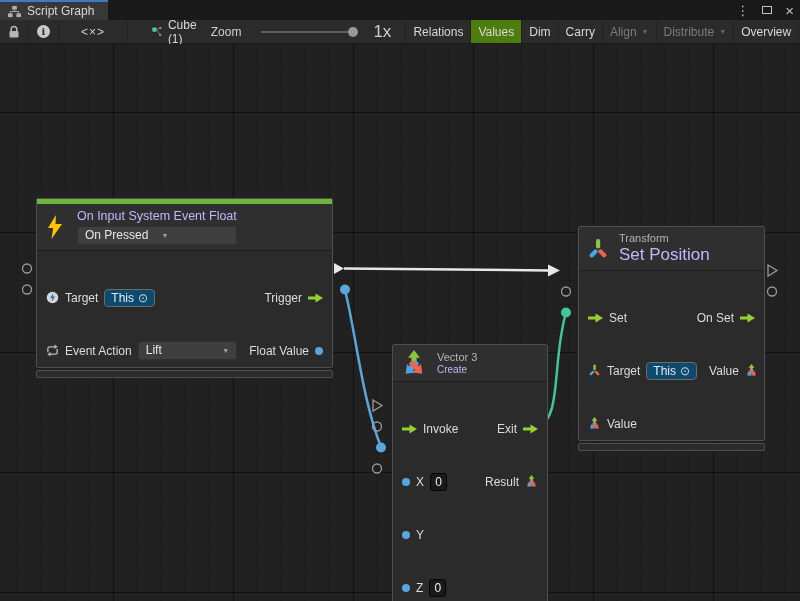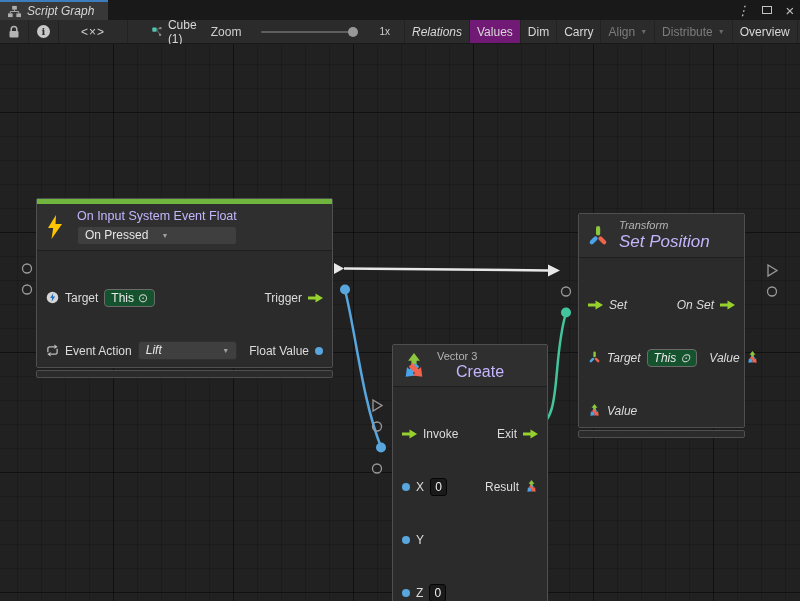--- a/index.html
+++ b/index.html
@@ -1,50 +1,50 @@
 <!DOCTYPE html>
 <html><head>
 <meta charset="utf-8">
 <style>
   * { margin:0; padding:0; box-sizing:border-box; }
   html,body { width:800px; height:601px; overflow:hidden; background:#181818;
     font-family:"Liberation Sans", sans-serif; -webkit-font-smoothing:antialiased; }
 
   
-  .titlebar { height:20px; background:#191919; display:flex; align-items:stretch; position:relative;font-style:italic; }
+  .titlebar { height:20px; background:#191919; display:flex; align-items:stretch; position:relative; }
   .tab { display:flex; align-items:center; gap:6px; padding:0 14px 0 8px;
     background:#383838; border-top:2px solid #3E7DBD; color:#d6d6d6; font-size:12px; }
   .win-ctrls { position:absolute; right:6px; top:0; height:20px; display:flex; align-items:center; gap:13px;
     color:#c2c2c2; }
   .win-ctrls .glyph { font-size:13px; line-height:1; cursor:default; }
   .maxbox { width:10px; height:8px; border:1.5px solid #c2c2c2; display:inline-block; }
 
   
   .toolbar { height:24px; background:#2b2b2b; border-bottom:1px solid #191919;
     display:flex; align-items:stretch; color:#d8d8d8; font-size:12px; }
   .tbtn { display:flex; align-items:center; padding:0 7px; border-right:1px solid #222; white-space:nowrap; }
   .tbtn.icon-btn { padding:0 8px; }
-  .tbtn.active { background:#701a75; }
+  .tbtn.active { background:#4d7c0f; }
   .tbtn.disabled { color:#7c7c7c;justify-content:center; }
   .caret { font-size:7px; color:#a0a0a0; margin-left:5px; }
   .tbtn.disabled .caret { color:#6a6a6a; }
   .info-dot { width:13px; height:13px; border-radius:50%; background:#c9c9c9; color:#2a2a2a;
     font-size:10px; font-weight:bold; display:flex; align-items:center; justify-content:center;
     font-family:"DejaVu Serif", serif; }
   .code-glyph { letter-spacing:1px; color:#cfcfcf; }
   .cube-group { display:flex; align-items:center; gap:6px; padding:8px 10px; margin-left:14px; }
   .spacer { flex:1; }
   .zoom-group { display:flex; align-items:center; gap:20px; padding-right:14px; }
   .zoom-label { color:#cfcfcf; }
   .slider { position:relative; width:92px; height:2px; background:#5f5f5f; border-radius:1px; }
   .slider .knob { position:absolute; right:-5px; top:-4px; width:10px; height:10px; border-radius:50%;
     background:#989898; }
-  .zoom-val { font-size:10px; color:#cfcfcf;margin-left:6px; }
+  .zoom-val { font-size:17px; color:#cfcfcf; }
   .btn-group { display:flex; align-items:stretch; }
-  .btn-group .tbtn:first-child { border-left:1px solid #222;font-style:italic; }
+  .btn-group .tbtn:first-child { border-left:1px solid #222; }
 
   
   .graph { position:absolute; left:0; top:44px; width:800px; height:557px; background:#212121;
     background-image:
       linear-gradient(rgba(0,0,0,0.38) 1px, transparent 1px),
       linear-gradient(90deg, rgba(0,0,0,0.38) 1px, transparent 1px),
       linear-gradient(rgba(0,0,0,0.16) 1px, transparent 1px),
       linear-gradient(90deg, rgba(0,0,0,0.16) 1px, transparent 1px);
     background-size:120px 120px,120px 120px,24px 24px,24px 24px;
     background-position:113px 68px,113px 68px,17px 20px,17px 20px; }
@@ -55,26 +55,26 @@
   .node-footer { margin-top:2px; height:8px; background:#2b2b2b; border:1px solid #4f4f4f; border-radius:2px; }
   .accent-bar { height:5px; background:#6FB43C; }
   .node-header { background:#2f2f2f; display:flex; align-items:center; gap:12px; padding:5px 10px 5px 8px; }
   .hdr-col { display:flex; flex-direction:column; gap:3px; }
   .node-title { color:#c4b5fd; font-size:12.5px; }
   .node-type { color:#b4b4b4; font-size:11px; }
   .node-body { border-top:1px solid #1e1e1e; background:#2b2b2b; padding:4px 0 6px; }
   .row { display:flex; align-items:center; height:21px; padding:0 9px; gap:6px;
     font-size:12px; color:#dcdcdc; white-space:nowrap;margin-top:32px; }
   .row .grow { flex:1; }
-  .pill { background:#14532d; border:1px solid #6b6b6b; border-radius:4px; padding:0 6px;
+  .pill { background:#0c4a6e; border:1px solid #6b6b6b; border-radius:4px; padding:0 6px;
     display:inline-flex; align-items:center; gap:4px; color:#eaeaea; line-height:16px; }
   .pill .tgt { font-size:12px; color:#d0d0d0; }
   .dropdown { background:#3f3f3f; border:1px solid #303030; border-radius:3px; padding:0 7px;
     display:inline-flex; align-items:center; gap:8px; color:#e6e6e6; line-height:17px; font-size:12px; }
-  .dropdown.wide { width:100px; justify-content:space-between;font-style:italic; }
+  .dropdown.wide { width:100px; justify-content:space-between; }
   .valbox { background:#1a1a1a; border:1px solid #060606; border-radius:3px; min-width:17px;
     text-align:center; color:#f0f0f0; line-height:16px; padding:0 3px; }
   .vdot { width:8px; height:8px; border-radius:50%; background:#58A6DD; display:inline-block; }
   .ic13 { width:13px; height:13px; flex:none; }
   .ic15 { width:15px; height:10px; flex:none; }
   .hidden-defs { position:absolute; width:0; height:0; }
 
   .wires { position:absolute; left:0; top:0; width:800px; height:557px; pointer-events:none; }
 </style>
 </head>
@@ -257,21 +257,21 @@
           </span>
           <span class="grow"></span>
           <span>Float Value</span>
           <span class="vdot"></span>
         </div>
       </div>
     </div>
     <div class="node-footer"></div>
   </div>
 
-  <div class="node" style="left:578px; top:169px; width:167px;font-style:italic;">
+  <div class="node" style="left:578px; top:182px; width:187px;">
     <div class="node-main">
       <div class="node-header" style="gap:10px;">
         <svg width="22" height="22" viewBox="0 0 22 22">
             <use href="#xform-icon"></use>
           </svg>
         <div class="hdr-col" style="gap:1px;">
           <span class="node-type">Transform</span>
           <span class="node-title" style="font-size:17px;">Set Position</span>
         </div>
       </div>
@@ -314,21 +314,21 @@
   </div>
 
   <div class="node" style="left:392px; top:300px; width:156px;">
     <div class="node-main">
       <div class="node-header" style="gap:10px;">
         <svg width="26" height="26" viewBox="0 0 22 22">
             <use href="#vec3-icon"></use>
           </svg>
         <div class="hdr-col" style="gap:1px;">
           <span class="node-type">Vector 3</span>
-          <span class="node-title" style="font-size:16px;margin-left:19px;">Create</span>
+          <span class="node-title" style="font-size:10px;">Create</span>
         </div>
       </div>
       <div class="node-body">
         <div class="row">
           <svg class="ic15" viewBox="0 0 15 10">
               <use href="#flow-arrow"></use>
             </svg>
           <span>Invoke</span>
           <span class="grow"></span>
           <span>Exit</span>

